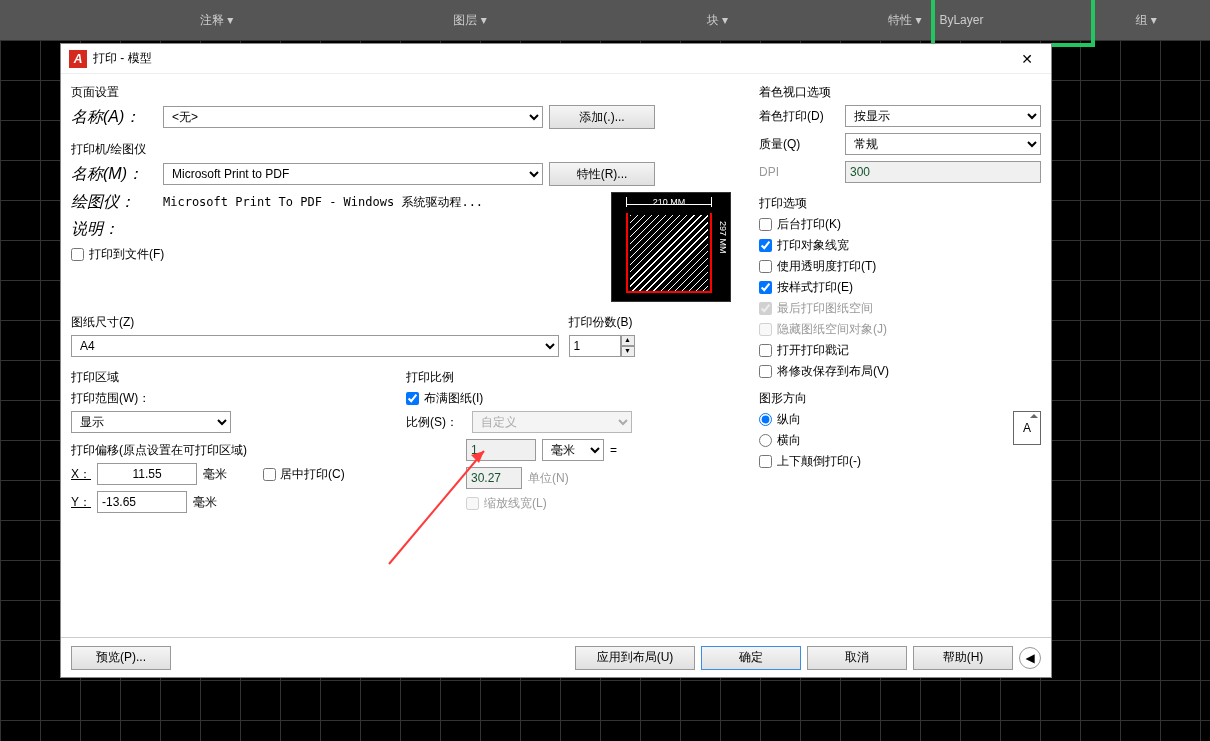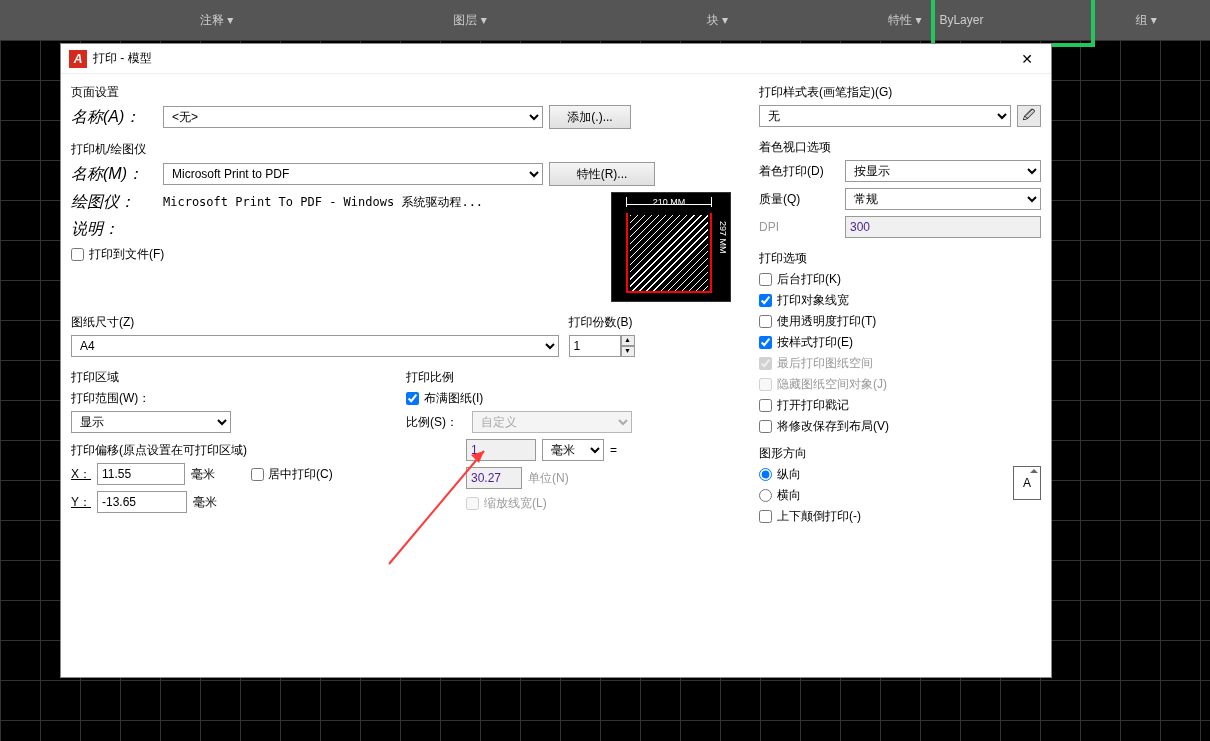--- a/index.html
+++ b/index.html
@@ -45,21 +45,21 @@
 
 .footer { height: 40px; border-top: 1px solid #ccc; display: flex; align-items: center; padding: 0 10px; gap: 6px; }
 .footer .spacer { flex:1; }
 .footer button { width: 100px; }
 .footer .ok { border: 1px solid #3a8ee6; }
 .arrow-red { position: absolute; pointer-events: none; }
 
 .chk { display: flex; align-items: center; margin-bottom: 4px; font-size: 12px; }
 .chk input { margin-right: 5px; }
 .disabled { color: #999; }
-input[disabled] { background: #f0f0f0; color:#4c1d95; }
+input[disabled] { background: #f0f0f0; color:#14532d; }
 select[disabled] { background: #f0f0f0; color:#888; }
 
 .stepper { display:inline-flex; }
 .stepper input { width: 52px; }
 .stepper .btns { display:flex; flex-direction:column; }
 .stepper .btns span { width:14px; height:11px; border:1px solid #999; font-size:7px; line-height:8px; text-align:center; background:#eee; cursor:pointer;}
 
 .orient-icon { width:28px; height:34px; border:1px solid #666; display:flex; align-items:center; justify-content:center; margin-left:auto; font-size:16px; font-family: Georgia, serif; position:relative;}
 .orient-icon::before { content:''; position:absolute; top:-2px; right:2px; border-width:4px; border-style:solid; border-color:transparent transparent #666 transparent;}
 .icon-btn { width:24px; height:22px; border:1px solid #999; background:#e8e8e8; display:inline-flex; align-items:center; justify-content:center; cursor:pointer;}
@@ -88,21 +88,21 @@
 
   <div class="content">
 
     <div class="left-col">
 
       <div class="fs">
         <div class="group-label">页面设置</div>
         <div class="row">
           <span class="lbl">名称(A)：</span>
           <select class="wide"><option>&lt;无&gt;</option></select>
-          <button style="width:82px">添加(.)...</button>
+          <button style="width:106px">添加(.)...</button>
         </div>
       </div>
 
       <div class="fs" style="position:relative;">
         <div class="group-label">打印机/绘图仪</div>
         <div class="row">
           <span class="lbl">名称(M)：</span>
           <select class="wide"><option>Microsoft Print to PDF</option></select>
           <button style="width:106px">特性(R)...</button>
         </div>
@@ -177,46 +177,37 @@
               <input type="checkbox" disabled="" style="">
               <span>缩放线宽(L)</span>
             </div>
         </div>
       </div>
 
       <div class="fs" style="margin-top:-80px; width:320px;">
         <div class="group-label">打印偏移(原点设置在可打印区域)</div>
         <div class="row">
           <span class="u" style="min-width:20px">X：</span>
-          <input type="text" style="width: 88px;" value="11.55">
+          <input type="text" style="width: 100px; text-align: center;" value="11.55">
           <span>毫米</span>
           <label style="margin-left:30px">
               <input type="checkbox" style="">
               <span>居中打印(C)</span>
             </label>
         </div>
         <div class="row">
           <span class="u" style="min-width:20px">Y：</span>
           <input type="text" style="width: 90px;" value="-13.65">
           <span>毫米</span>
         </div>
       </div>
 
     </div>
 
     <div class="right-col">
-      <div class="fs">
-        <div class="group-label">打印样式表(画笔指定)(G)</div>
-        <div class="row">
-          <select style="flex:1"><option>无</option></select>
-          <span class="icon-btn">
-              <span>🖉</span>
-            </span>
-        </div>
-      </div>
 
       <div class="fs">
         <div class="group-label">着色视口选项</div>
         <div class="row">
             <span style="min-width:80px">着色打印(D)</span>
           <select style="flex:1"><option>按显示</option></select>
           </div>
         <div class="row">
             <span style="min-width:80px">质量(Q)</span>
           <select style="flex:1"><option>常规</option></select>
@@ -281,18 +272,29 @@
               </div>
           </div>
           <div class="orient-icon">
               <span>A</span>
             </div>
         </div>
       </div>
     </div>
   </div>
 
+  <div class="footer">
+    <button>预览(P)...</button>
+    <div class="spacer"></div>
+    <button style="width:120px">应用到布局(U)</button>
+    <button class="ok">确定</button>
+    <button>取消</button>
+    <button>帮助(H)</button>
+    <div class="expand-btn">
+        <span>◀</span>
+      </div>
+  </div>
 
   <svg class="arrow-red" style="position:absolute; left:318px; top:395px; width:120px; height:130px;">
     <line x1="10" y1="125" x2="105" y2="12" stroke="#ff3a3a" stroke-width="2"></line>
     <polygon points="105,12 92,16 100,24" fill="#ff3a3a"></polygon>
   </svg>
 </div>
 
 </body></html>

